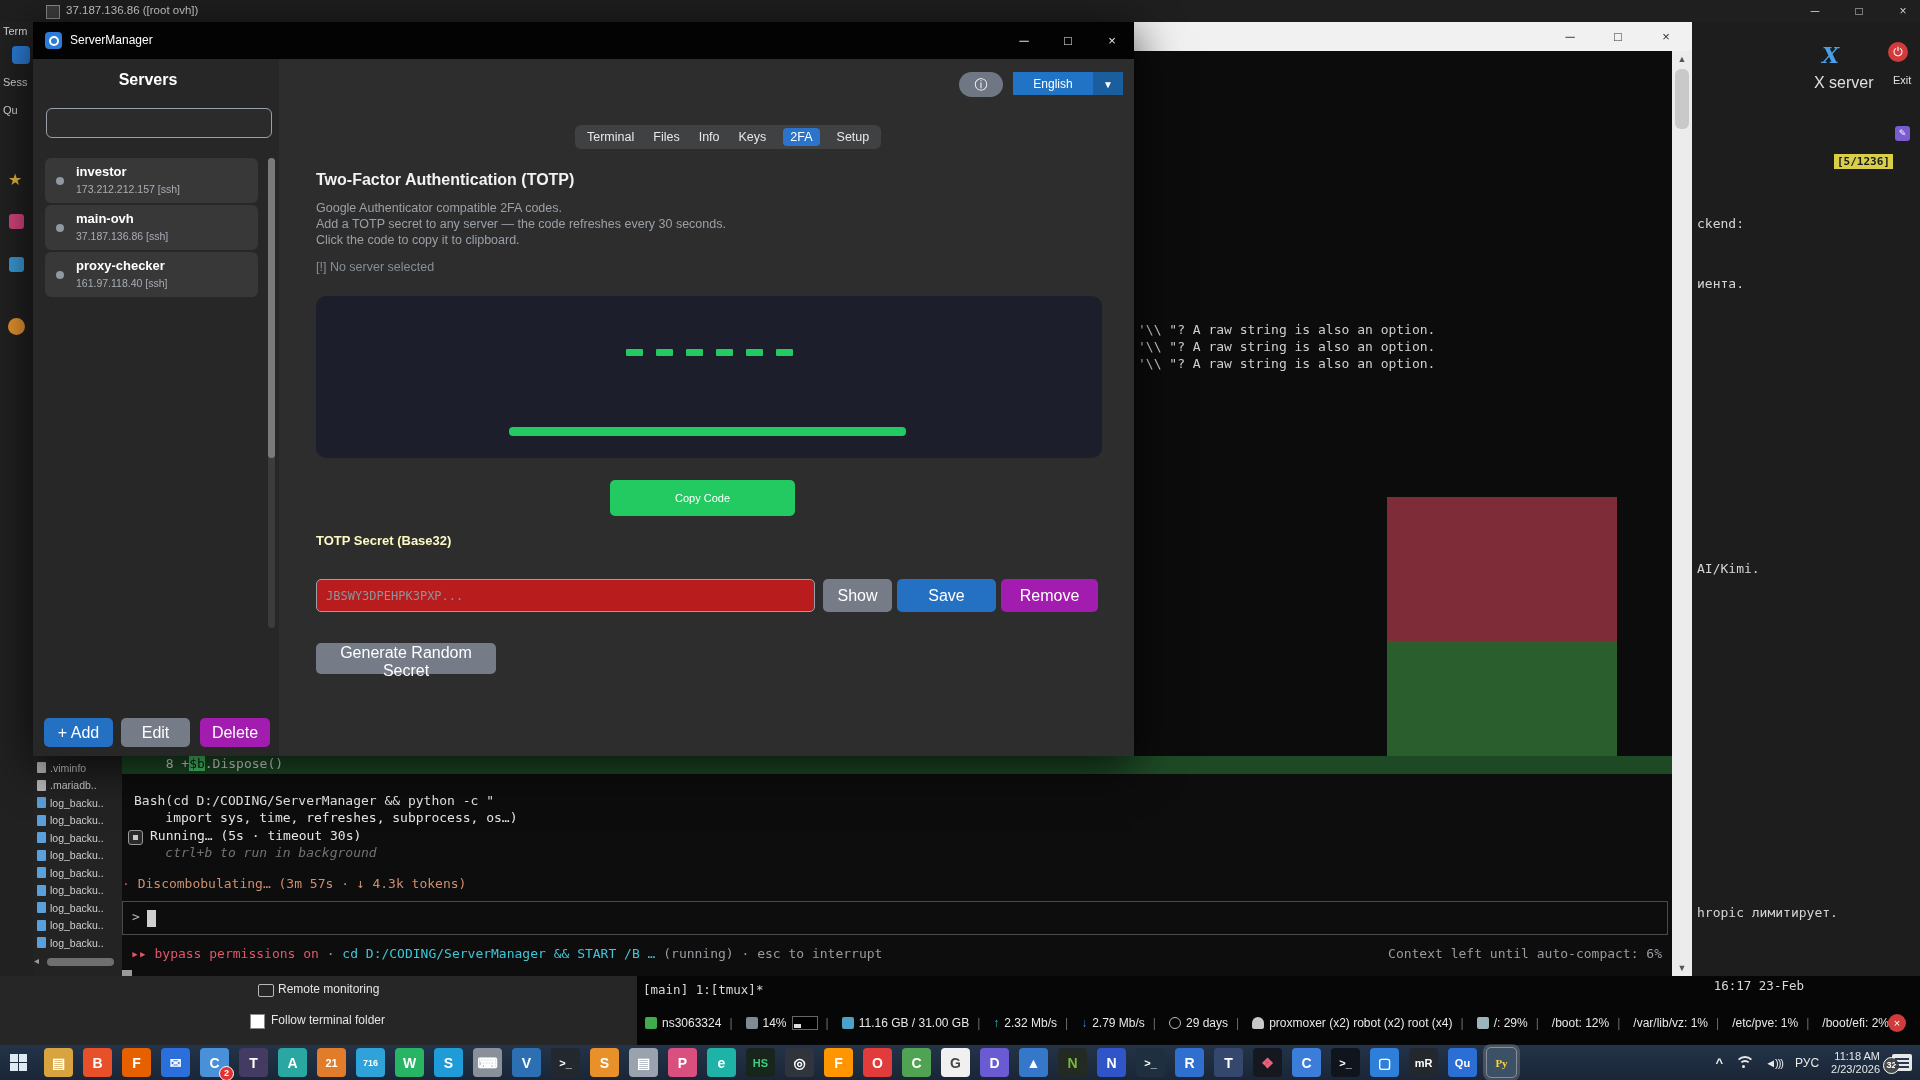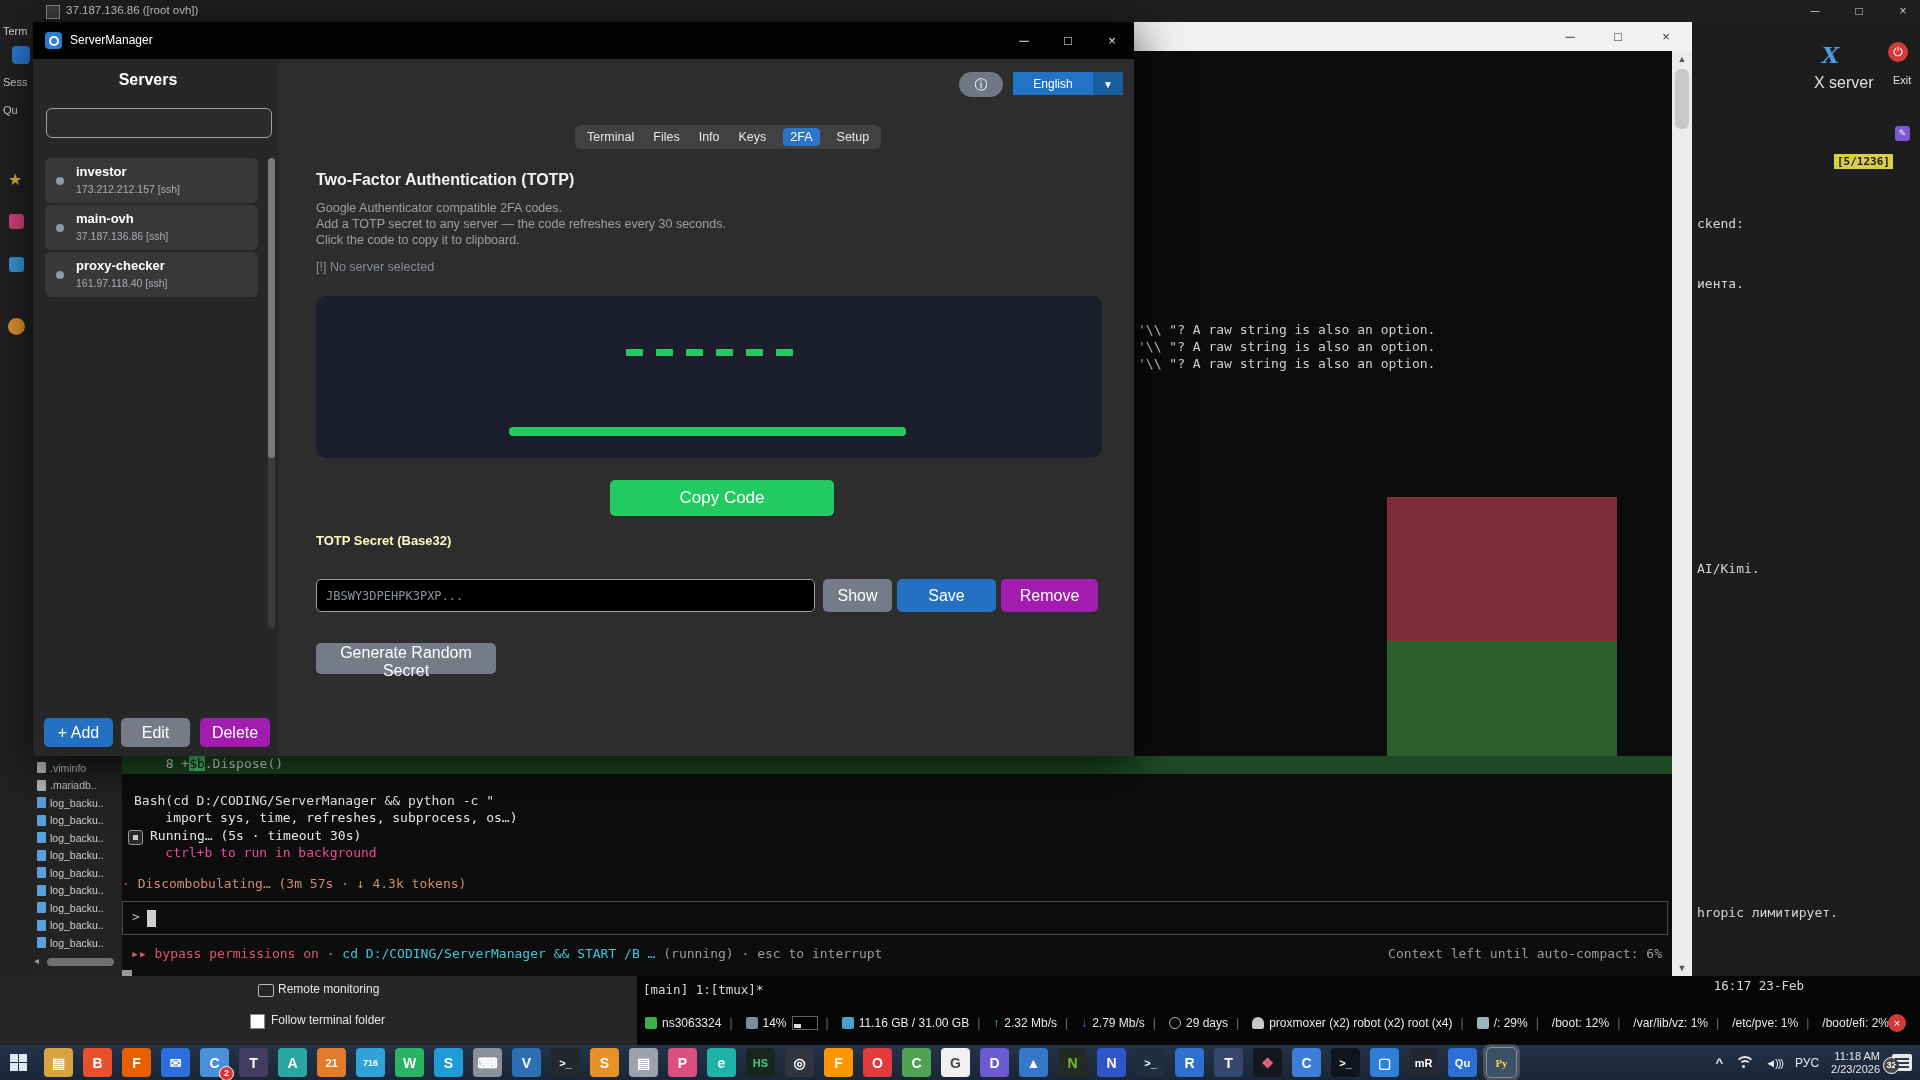--- a/index.html
+++ b/index.html
@@ -123,23 +123,23 @@
         padding:0 10px;gap:15px;}
   .tab{color:#e8e8e8;font-size:12.5px;padding:2px 2px;}
   .tab.active{background:#2b74c9;border-radius:4px;padding:2px 7px;color:#fff;}
   .totp-h{position:absolute;left:37px;top:112px;color:#f2f2f2;font-size:16px;font-weight:bold;}
   .totp-d{position:absolute;left:37px;top:141px;color:#9aa0a6;font-size:12.5px;line-height:16px;}
   .totp-w{position:absolute;left:37px;top:201px;color:#878d96;font-size:12.5px;}
   .codepanel{position:absolute;left:37px;top:237px;width:786px;height:162px;background:#1d1e2b;border-radius:10px;}
   .dashes{position:absolute;left:0;top:53px;width:786px;display:flex;justify-content:center;gap:13px;}
   .dash{width:17px;height:7px;background:#23c961;border-radius:1px;}
   .pbar{position:absolute;left:193px;top:131px;width:397px;height:9px;background:#23c961;border-radius:4px;}
-  .copybtn{position:absolute;left:331px;top:421px;width:224px;height:36px;background:#23c961;font-size:17px;}
+  .copybtn{position:absolute;left:331px;top:421px;width:185px;height:36px;background:#23c961;font-size:11px;}
   .secret-l{position:absolute;left:37px;top:474px;color:#fef9c3;font-size:13px;font-weight:bold;}
-  .secret-in{position:absolute;left:37px;top:520px;width:499px;height:33px;box-sizing:border-box;background:#000000;
+  .secret-in{position:absolute;left:37px;top:520px;width:499px;height:33px;box-sizing:border-box;background:#b91c1c;
              border:1.5px solid #9aa0a8;border-radius:5px;color:#e8e8e8;padding:0 9px;outline:none;
              font:12px "DejaVu Sans Mono",monospace;}
   .secret-in::placeholder{color:#8d939c;}
   .showbtn{position:absolute;left:544px;top:520px;width:69px;height:33px;}
   .savebtn{position:absolute;left:618px;top:520px;width:99px;height:33px;}
   .rembtn{position:absolute;left:722px;top:520px;width:97px;height:33px;}
   .genbtn{position:absolute;left:37px;top:584px;width:180px;height:31px;}
   .addbtn{position:absolute;left:11px;top:659px;width:69px;height:29px;}
   .editbtn{position:absolute;left:88px;top:659px;width:69px;height:29px;}
   .delbtn{position:absolute;left:167px;top:659px;width:70px;height:29px;}
@@ -224,21 +224,21 @@
     <div class="rline" style="top:539px;">AI/Kimi.</div>
     <div class="rline" style="top:883px;">hropic лимитирует.</div>
   </div>
 
   <div class="abs cterm mono">
     <div class="diffline"><span style="margin-left:28px;">  8 </span><span>+</span><span class="diff-hl">$b</span><span>.Dispose()</span></div>
     <div style="left:12px;top:37px;">Bash(cd D:/CODING/ServerManager &amp;&amp; python -c "</div>
     <div style="left:12px;top:54px;">    import sys, time, refreshes, subprocess, os…)</div>
     <span class="run-ic"></span>
     <div style="left:28px;top:72px;">Running… (5s · timeout 30s)</div>
-    <div style="left:12px;top:89px;color:#ec4899;">    ctrl+b to run in background</div>
+    <div style="left:12px;top:89px;color:#737373;font-style:italic;">    ctrl+b to run in background</div>
     <div style="left:0;top:120px;"><span class="spin-dot">·</span> <span class="spin-txt">Discombobulating… (3m 57s · ↓ 4.3k tokens)</span></div>
     <div class="promptbox">
       <span style="position:absolute;left:9px;top:7px;color:#b8b8b8;">&gt;</span>
       <span class="cursor"></span>
     </div>
     <div style="left:9px;top:190px;"><span class="stat-pink">▸▸</span><span class="stat-pink"> bypass permissions on</span><span class="stat-gray"> · </span><span class="stat-cyan">cd D:/CODING/ServerManager &amp;&amp; START /B …</span><span class="stat-gray"> (running) · esc to interrupt</span></div>
     <div style="right:10px;top:190px;" class="stat-gray">Context left until auto-compact: 6%</div>
     <span class="gblock"></span>
   </div>
 

